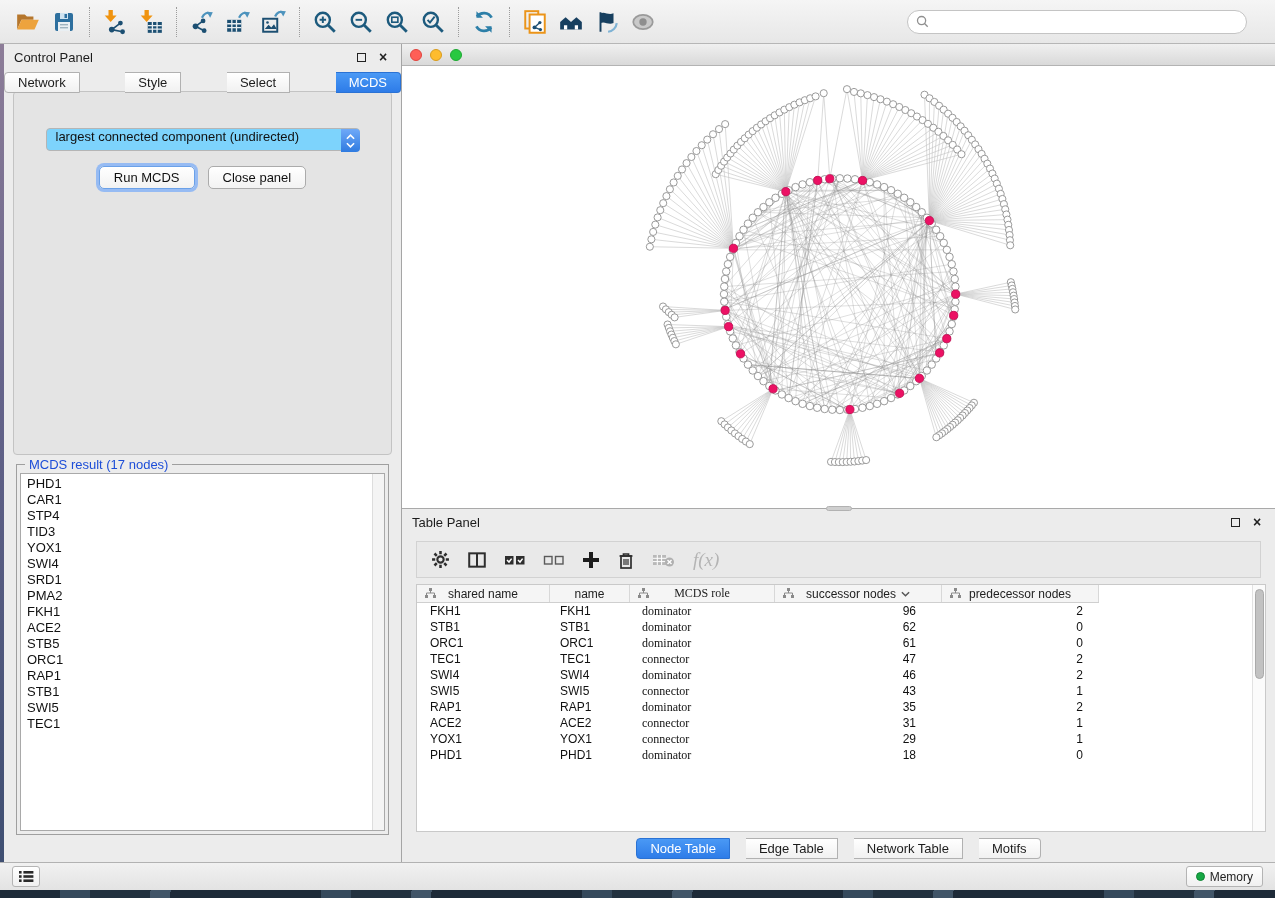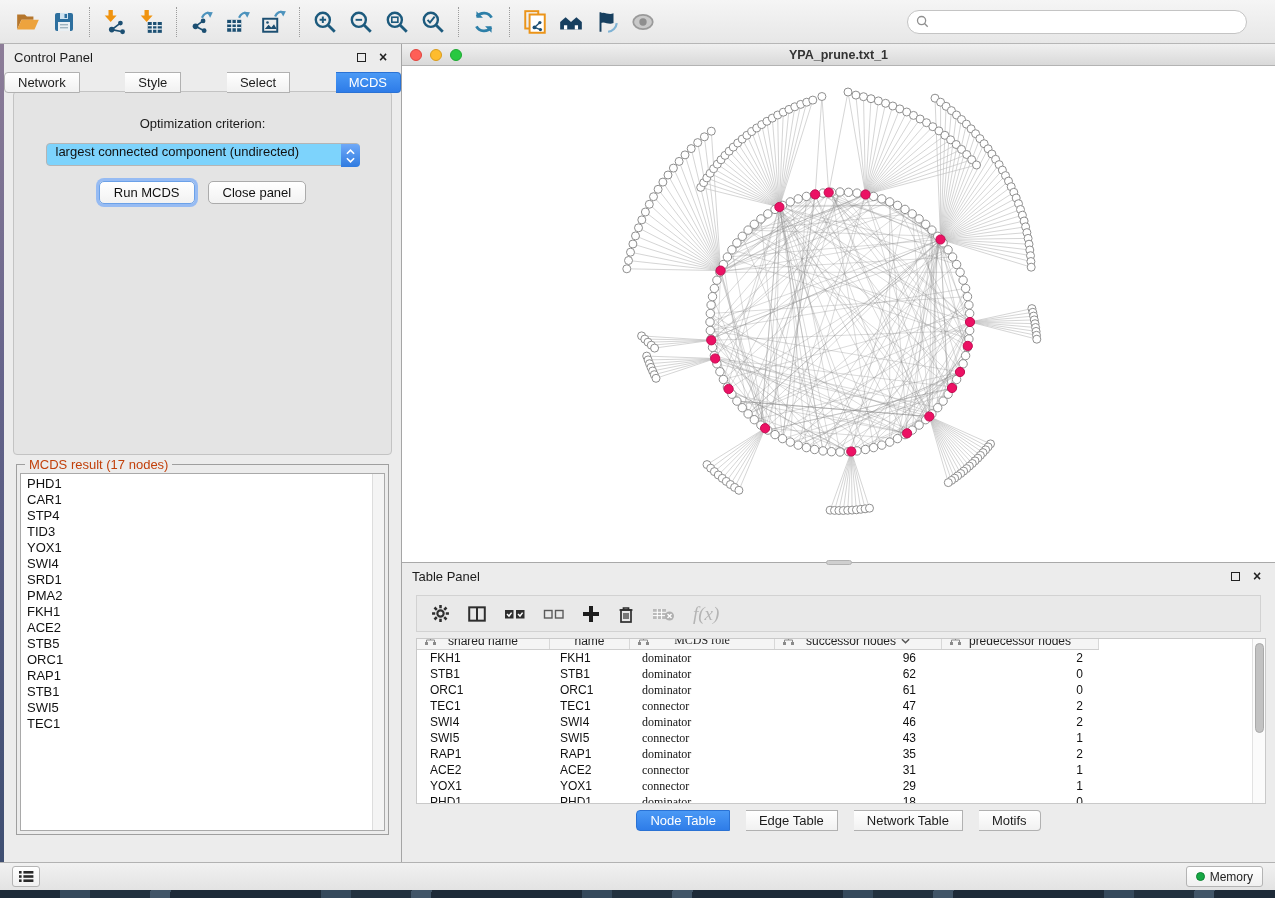--- a/index.html
+++ b/index.html
@@ -43,21 +43,21 @@
   .select .sel-text { flex:1; font-size:13px; padding-left:9px; color:#111; white-space:nowrap; }
   .stepper { width:19px; height:23px; margin-right:-1px; border-radius:0 4px 4px 0;
              background:linear-gradient(#6fa9f8,#2f7be0); display:flex; flex-direction:column; align-items:center; justify-content:center; gap:2px; }
   .stepper svg { display:block; }
   .btn-row { display:flex; justify-content:center; gap:13px; margin-top:15px; }
   .mbtn { height:23px; padding:0 14px; font-size:13px; color:#111; background:linear-gradient(#ffffff,#f2f2f2);
           border:1px solid #ababab; border-radius:5px; display:flex; align-items:center; }
   .mbtn.focused { box-shadow:0 0 0 3px rgba(86,153,255,.55); border-color:#6ba1e8; }
 
   .result-box { margin:9px 12px 0 12px; border:1px solid #9f9f9f; position:relative; height:371px; background:#ececec; padding:8px 3px 3px 3px; }
-  .result-legend { position:absolute; top:-8px; left:8px; background:#ececec; padding:0 4px; font-size:13px; color:#c2410c; }
+  .result-legend { position:absolute; top:-8px; left:8px; background:#ececec; padding:0 4px; font-size:13px; color:#1d4ed8; }
   .result-list { background:#fff; border:1px solid #a9a9a9; height:100%; display:flex; }
   .rl-items { flex:1; padding:2px 0 0 6px; overflow:hidden; }
   .rl-item { font-size:13px; line-height:16px; color:#111; }
   .rl-track { width:12px; background:#f4f4f4; border-left:1px solid #ddd; }
 
   
   .right-col { flex:1; display:flex; flex-direction:column; min-width:0; }
 
   .net-window { height:519px; display:flex; flex-direction:column; border-bottom:1px solid #a9a9a9; }
   .net-title { height:22px; background:linear-gradient(#f0f0f0,#d9d9d9); border-bottom:1px solid #b3b3b3;
@@ -72,21 +72,21 @@
   .net-canvas svg { position:absolute; inset:0; }
 
   
   .table-panel { flex:1; background:#ececec; display:flex; flex-direction:column; position:relative; }
   .tp-grip { position:absolute; top:-3px; left:50%; width:26px; height:5px; margin-left:-13px; background:#cfcfcf; border:1px solid #b2b2b2; border-radius:3px; }
   .tp-toolbar { margin:6px 14px 6px 14px; height:37px; background:#e9e9e9; border:1px solid #d2d2d2;
                 display:flex; align-items:center; gap:17px; padding-left:14px; }
   .tp-icon { display:flex; align-items:center; justify-content:center; }
   .fx { font-family:"Liberation Serif", serif; font-style:italic; font-size:19px; color:#b4b4b4; }
 
-  .tbl { margin:0 9px 0 14px; background:#fff; border:1px solid #c9c9c9; height:166px; display:flex; position:relative; overflow:hidden;align-items:center; }
+  .tbl { margin:0 9px 0 14px; background:#fff; border:1px solid #c9c9c9; height:248px; display:flex; position:relative; overflow:hidden; }
   .tbl-main { flex:1; min-width:0; }
   .thead { display:flex; height:18px; background:#f5f5f5; border-bottom:1px solid #cfcfcf; width:682px; }
   .th { position:relative; display:flex; align-items:center; justify-content:center; font-size:12px; color:#222;
         border-right:1px solid #d8d8d8; gap:5px; }
   .th .tree { position:absolute; left:8px; top:3px; }
   .trow { display:flex; height:16px; }
   .td { font-size:12px; color:#111; line-height:16px; white-space:nowrap; overflow:hidden; }
   .c0 { width:133px; } .c1 { width:80px; } .c2 { width:145px;font-family:Liberation Serif, serif; } .c3 { width:167px; } .c4 { width:157px; }
   .td.c0 { padding-left:13px; } .td.c1 { padding-left:10px; } .td.c2 { padding-left:12px; }
   .td.c3 { text-align:right; padding-right:26px; } .td.c4 { text-align:right; padding-right:16px; }
@@ -266,21 +266,20 @@
           </span>
         <span class="wbtn close-glyph">×</span>
       </div>
       <div class="seg-row" id="cp-tabs">
           <div class="seg">Network</div>
           <div class="seg">Style</div>
           <div class="seg">Select</div>
           <div class="seg sel">MCDS</div>
         </div>
       <div class="cp-body">
-        <div class="opt-label">Optimization criterion:</div>
         <div class="select">
           <span class="sel-text">largest connected component (undirected)</span>
           <span class="stepper">
             <svg width="9" height="6" viewBox="0 0 10 6">
                 <path d="M1 5l4-4 4 4" fill="none" stroke="#fff" stroke-width="1.8"></path>
               </svg>
             <svg width="9" height="6" viewBox="0 0 10 6">
                 <path d="M1 1l4 4 4-4" fill="none" stroke="#fff" stroke-width="1.8"></path>
               </svg>
           </span>
@@ -317,21 +316,20 @@
     </aside>
 
     <section class="right-col">
       <div class="net-window">
         <div class="net-title">
           <div class="lights">
             <span class="light red"></span>
             <span class="light yellow"></span>
             <span class="light green"></span>
           </div>
-          <span class="nt-label">YPA_prune.txt_1</span>
         </div>
         <div class="net-canvas">
           <svg id="graph" width="100%" height="100%" preserveAspectRatio="xMidYMid meet" viewBox="0 0 869 496">
               <path d="M375.4 141.0L427.5 385.7M375.4 141.0L419.0 384.9M375.4 141.0L356.9 359.1M375.4 141.0L371.0 368.6M375.4 141.0L327.9 183.8M375.4 141.0L410.6 383.5M375.4 141.0L493.5 139.4M375.4 141.0L419.0 384.9M375.4 141.0L356.9 359.1M375.4 141.0L477.8 379.1M375.4 141.0L453.0 384.9M375.4 141.0L323.4 191.0M375.4 141.0L501.0 368.6M375.4 141.0L323.4 321.0M375.4 141.0L319.4 313.5M375.4 141.0L544.1 183.8M375.4 141.0L552.6 198.5M375.4 141.0L564.9 273.0M375.4 141.0L515.1 359.1M375.4 141.0L527.9 347.9M411.2 128.4L378.5 372.6M411.2 128.4L527.9 164.1M411.2 128.4L363.8 364.1M411.2 128.4L378.5 372.6M411.2 128.4L501.0 368.6M411.2 128.4L327.9 183.8M411.2 128.4L312.9 214.2M411.2 128.4L306.3 247.5M424.7 126.5L556.1 305.7M424.7 126.5L350.3 353.7M424.7 126.5L566.0 256.0M424.7 126.5L477.8 132.9M424.7 126.5L306.3 264.5M424.7 126.5L410.6 128.5M424.7 126.5L561.6 289.6M424.7 126.5L539.1 176.9M461.5 128.5L306.3 264.5M461.5 128.5L544.1 328.2M461.5 128.5L394.2 379.1M461.5 128.5L378.5 372.6M461.5 128.5L327.9 183.8M461.5 128.5L533.7 170.3M461.5 128.5L327.9 183.8M461.5 128.5L315.9 206.3M461.5 128.5L527.9 347.9M461.5 128.5L453.0 127.1M461.5 128.5L493.5 139.4M461.5 128.5L323.4 191.0M536.5 173.5L444.5 385.7M536.5 173.5L419.0 384.9M536.5 173.5L565.7 264.5M536.5 173.5L436.0 386.0M536.5 173.5L307.1 273.0M536.5 173.5L501.0 143.4M536.5 173.5L338.3 341.7M536.5 173.5L469.6 130.4M536.5 173.5L485.7 376.1M536.5 173.5L344.1 347.9M536.5 173.5L419.0 127.1M536.5 173.5L493.5 372.6M536.5 173.5L469.6 381.6M536.5 173.5L544.1 328.2M536.5 173.5L469.6 130.4M536.5 173.5L307.1 273.0M536.5 173.5L501.0 368.6M536.5 173.5L306.0 256.0M536.5 173.5L561.6 289.6M536.5 173.5L394.2 379.1M536.5 173.5L544.1 328.2M536.5 173.5L323.4 191.0M536.5 173.5L544.1 183.8M536.5 173.5L521.7 158.3M536.5 173.5L344.1 347.9M536.5 173.5L350.3 353.7M566.0 256.0L527.9 164.1M566.0 256.0L533.7 341.7M566.0 256.0L527.9 347.9M566.0 256.0L378.5 139.4M566.0 256.0L327.9 183.8M566.0 256.0L344.1 347.9M566.0 256.0L508.2 364.1M566.0 256.0L371.0 143.4M566.0 256.0L371.0 368.6M566.0 256.0L493.5 372.6M566.0 256.0L559.1 297.8M566.0 256.0L427.5 385.7M563.8 279.9L436.0 126.0M563.8 279.9L344.1 164.1M563.8 279.9L561.6 289.6M563.8 279.9L508.2 364.1M563.8 279.9L521.7 158.3M563.8 279.9L493.5 139.4M556.0 306.0L306.3 264.5M556.0 306.0L402.4 381.6M556.0 306.0L427.5 385.7M556.0 306.0L508.2 147.9M556.0 306.0L394.2 379.1M556.0 306.0L350.3 353.7M548.0 322.0L344.1 164.1M548.0 322.0L402.4 130.4M548.0 322.0L363.8 364.1M548.0 322.0L363.8 364.1M548.0 322.0L378.5 372.6M525.3 350.5L453.0 384.9M525.3 350.5L508.2 147.9M525.3 350.5L332.9 335.1M525.3 350.5L332.9 335.1M525.3 350.5L427.5 126.3M525.3 350.5L310.4 289.6M525.3 350.5L527.9 164.1M525.3 350.5L533.7 170.3M525.3 350.5L332.9 335.1M525.3 350.5L410.6 128.5M525.3 350.5L548.6 321.0M525.3 350.5L371.0 143.4M503.1 367.3L527.9 347.9M503.1 367.3L306.3 247.5M503.1 367.3L332.9 335.1M503.1 367.3L485.7 135.9M503.1 367.3L563.5 281.4M503.1 367.3L327.9 328.2M447.3 385.5L444.5 385.7M447.3 385.5L344.1 347.9M447.3 385.5L563.5 230.6M447.3 385.5L310.4 289.6M447.3 385.5L556.1 305.7M447.3 385.5L501.0 143.4M447.3 385.5L394.2 379.1M447.3 385.5L527.9 347.9M361.1 362.2L552.6 198.5M361.1 362.2L315.9 206.3M361.1 362.2L378.5 139.4M361.1 362.2L306.0 256.0M361.1 362.2L436.0 126.0M361.1 362.2L493.5 372.6M361.1 362.2L327.9 183.8M361.1 362.2L386.3 376.1M324.6 323.0L312.9 297.8M324.6 323.0L344.1 347.9M324.6 323.0L436.0 126.0M324.6 323.0L444.5 385.7M324.6 323.0L444.5 385.7M324.6 323.0L544.1 183.8M316.6 204.6L312.9 214.2M316.6 204.6L485.7 135.9M316.6 204.6L501.0 143.4M316.6 204.6L427.5 126.3M316.6 204.6L356.9 359.1M316.6 204.6L312.9 297.8M316.6 204.6L323.4 191.0M316.6 204.6L371.0 143.4M316.6 204.6L419.0 127.1M316.6 204.6L469.6 130.4M316.6 204.6L548.6 191.0M316.6 204.6L363.8 364.1M307.3 274.3L521.7 353.7M307.3 274.3L501.0 368.6M307.3 274.3L410.6 383.5M307.3 274.3L469.6 130.4M307.3 274.3L477.8 132.9M307.3 274.3L469.6 381.6M307.3 274.3L565.7 264.5M311.2 292.5L501.0 368.6M311.2 292.5L308.5 281.4M311.2 292.5L508.2 364.1M311.2 292.5L548.6 321.0M311.2 292.5L371.0 368.6M311.2 292.5L533.7 341.7M311.2 292.5L410.6 128.5M561.6 289.6L485.7 376.1M565.7 247.5L319.4 313.5M556.1 305.7L394.2 379.1M338.3 341.7L436.0 126.0M527.9 164.1L544.1 183.8M315.9 206.3L533.7 170.3M315.9 206.3L556.1 206.3M344.1 347.9L319.4 198.5M307.1 273.0L312.9 214.2M508.2 147.9L501.0 143.4M306.3 264.5L561.6 222.4M515.1 152.9L548.6 321.0M508.2 147.9L344.1 164.1M338.3 341.7L308.5 281.4M378.5 372.6L306.0 256.0M312.9 297.8L527.9 347.9M306.3 247.5L563.5 230.6M559.1 214.2L533.7 170.3M344.1 347.9L436.0 126.0M386.3 376.1L402.4 130.4M338.3 170.3L427.5 385.7M344.1 164.1L477.8 132.9M419.0 384.9L306.3 247.5M566.0 256.0L419.0 127.1M533.7 170.3L344.1 164.1M461.4 383.5L371.0 143.4M427.5 126.3L521.7 353.7M469.6 381.6L493.5 372.6M508.2 147.9L556.1 206.3M508.2 147.9L501.0 143.4M378.5 139.4L402.4 381.6M386.3 376.1L564.9 239.0M378.5 139.4L493.5 139.4M323.4 191.0L564.9 273.0M485.7 135.9L485.7 376.1M527.9 347.9L533.7 170.3M533.7 341.7L527.9 164.1M356.9 152.9L378.5 372.6M469.6 381.6L427.5 126.3M544.1 328.2L386.3 376.1M402.4 381.6L566.0 256.0M436.0 386.0L386.3 135.9M561.6 289.6L461.4 383.5M508.2 364.1L527.9 164.1M564.9 239.0L344.1 347.9M453.0 127.1L501.0 143.4M306.3 264.5L544.1 183.8M561.6 222.4L493.5 372.6M308.5 230.6L363.8 364.1M356.9 359.1L323.4 321.0M527.9 347.9L306.0 256.0M371.0 143.4L552.6 313.5M310.4 289.6L501.0 143.4M527.9 164.1L419.0 384.9M319.4 313.5L508.2 147.9" stroke="#8c8c8c" stroke-width="0.75" opacity="0.42" fill="none"></path>
               <path d="M375.4 141.0L296.7 121.4M375.4 141.0L299.7 116.7M375.4 141.0L302.8 111.9M375.4 141.0L306.1 107.3M375.4 141.0L309.6 102.7M375.4 141.0L313.3 98.2M375.4 141.0L317.0 93.8M375.4 141.0L321.0 89.4M375.4 141.0L325.1 85.2M375.4 141.0L329.3 81.1M375.4 141.0L333.7 77.0M375.4 141.0L338.2 73.1M375.4 141.0L342.9 69.3M375.4 141.0L347.7 65.6M375.4 141.0L352.7 62.0M375.4 141.0L357.7 58.6M375.4 141.0L362.9 55.3M375.4 141.0L368.3 52.1M375.4 141.0L373.7 49.0M375.4 141.0L379.3 46.2M375.4 141.0L385.0 43.4M375.4 141.0L390.8 40.8M375.4 141.0L396.7 38.4M375.4 141.0L402.7 36.2M375.4 141.0L408.8 34.1M316.6 204.6L222.8 202.8M316.6 204.6L224.5 194.5M316.6 204.6L226.5 186.2M316.6 204.6L228.9 178.0M316.6 204.6L231.5 169.9M316.6 204.6L234.5 161.8M316.6 204.6L237.8 153.9M316.6 204.6L241.4 146.0M316.6 204.6L245.3 138.3M316.6 204.6L249.5 130.7M316.6 204.6L254.1 123.3M316.6 204.6L258.9 116.1M316.6 204.6L264.0 109.0M316.6 204.6L269.4 102.1M316.6 204.6L275.1 95.4M316.6 204.6L281.0 88.9M316.6 204.6L287.2 82.6M316.6 204.6L293.7 76.6M316.6 204.6L300.4 70.8M316.6 204.6L307.3 65.2M411.2 128.4L417.9 30.5M424.7 126.5L417.9 30.5M424.7 126.5L444.0 26.0M461.5 128.5L444.0 26.0M461.5 128.5L451.9 29.1M461.5 128.5L459.5 30.7M461.5 128.5L467.0 32.7M461.5 128.5L474.4 34.9M461.5 128.5L481.6 37.3M461.5 128.5L488.8 40.0M461.5 128.5L495.8 42.9M461.5 128.5L502.7 46.0M461.5 128.5L509.5 49.4M461.5 128.5L516.1 53.0M461.5 128.5L522.5 56.7M461.5 128.5L528.8 60.7M461.5 128.5L534.9 64.9M461.5 128.5L540.9 69.3M461.5 128.5L546.6 73.8M461.5 128.5L552.2 78.5M461.5 128.5L557.5 83.4M461.5 128.5L562.7 88.5M461.5 128.5L567.7 93.7M461.5 128.5L572.5 99.0M536.5 173.5L531.0 32.2M536.5 173.5L536.6 36.2M536.5 173.5L542.1 40.3M536.5 173.5L547.4 44.6M536.5 173.5L552.5 49.0M536.5 173.5L557.5 53.5M536.5 173.5L562.4 58.1M536.5 173.5L567.1 62.8M536.5 173.5L571.6 67.7M536.5 173.5L575.9 72.6M536.5 173.5L580.1 77.7M536.5 173.5L584.1 82.8M536.5 173.5L587.9 88.0M536.5 173.5L591.6 93.3M536.5 173.5L595.1 98.6M536.5 173.5L598.4 104.1M536.5 173.5L601.5 109.6M536.5 173.5L604.5 115.1M536.5 173.5L607.2 120.7M536.5 173.5L609.8 126.3M536.5 173.5L612.2 132.0M536.5 173.5L614.5 137.7M536.5 173.5L616.5 143.5M536.5 173.5L618.4 149.2M536.5 173.5L620.1 155.0M536.5 173.5L621.6 160.8M536.5 173.5L622.9 166.6M536.5 173.5L624.1 172.4M536.5 173.5L625.0 178.2M536.5 173.5L625.8 184.0M536.5 173.5L626.5 189.7M536.5 173.5L626.9 195.5M536.5 173.5L627.2 201.2M566.0 256.0L627.9 242.6M566.0 256.0L628.8 246.3M566.0 256.0L629.6 250.1M566.0 256.0L630.3 253.9M566.0 256.0L631.0 257.7M566.0 256.0L631.6 261.5M566.0 256.0L632.1 265.4M566.0 256.0L632.5 269.3M566.0 256.0L632.8 273.2M525.3 350.5L586.5 377.9M525.3 350.5L584.1 380.9M525.3 350.5L581.6 383.8M525.3 350.5L579.0 386.6M525.3 350.5L576.4 389.4M525.3 350.5L573.8 392.2M525.3 350.5L571.0 394.9M525.3 350.5L568.3 397.5M525.3 350.5L565.4 400.1M525.3 350.5L562.6 402.6M525.3 350.5L559.6 405.1M525.3 350.5L556.7 407.5M525.3 350.5L553.6 409.9M525.3 350.5L550.6 412.2M525.3 350.5L547.5 414.4M525.3 350.5L544.3 416.6M447.3 385.5L426.1 444.2M447.3 385.5L430.5 444.4M447.3 385.5L434.9 444.5M447.3 385.5L439.3 444.5M447.3 385.5L443.7 444.3M447.3 385.5L448.1 444.1M447.3 385.5L452.4 443.8M447.3 385.5L456.8 443.3M447.3 385.5L461.1 442.8M447.3 385.5L465.5 442.2M361.1 362.2L303.0 398.6M361.1 362.2L306.7 402.2M361.1 362.2L310.4 405.6M361.1 362.2L314.3 409.0M361.1 362.2L318.3 412.3M361.1 362.2L322.3 415.4M361.1 362.2L326.4 418.5M361.1 362.2L330.6 421.4M361.1 362.2L334.9 424.3M307.3 274.3L237.6 269.9M307.3 274.3L240.8 273.1M307.3 274.3L244.0 276.2M307.3 274.3L247.3 279.2M307.3 274.3L250.6 282.1M311.2 292.5L242.7 290.1M311.2 292.5L244.1 293.9M311.2 292.5L245.5 297.7M311.2 292.5L247.0 301.4M311.2 292.5L248.6 305.0M311.2 292.5L250.3 308.7M311.2 292.5L252.0 312.3" stroke="#c1c1c1" stroke-width="0.8" opacity="0.85" fill="none"></path>
               <circle cx="436.0" cy="126.0" r="4.2" fill="#ffffff" stroke="#8f8f8f" stroke-width="1"></circle>
               <circle cx="444.5" cy="126.3" r="4.2" fill="#ffffff" stroke="#8f8f8f" stroke-width="1"></circle>
               <circle cx="453.0" cy="127.1" r="4.2" fill="#ffffff" stroke="#8f8f8f" stroke-width="1"></circle>
               <circle cx="461.4" cy="128.5" r="4.2" fill="#ffffff" stroke="#8f8f8f" stroke-width="1"></circle>
               <circle cx="469.6" cy="130.4" r="4.2" fill="#ffffff" stroke="#8f8f8f" stroke-width="1"></circle>

